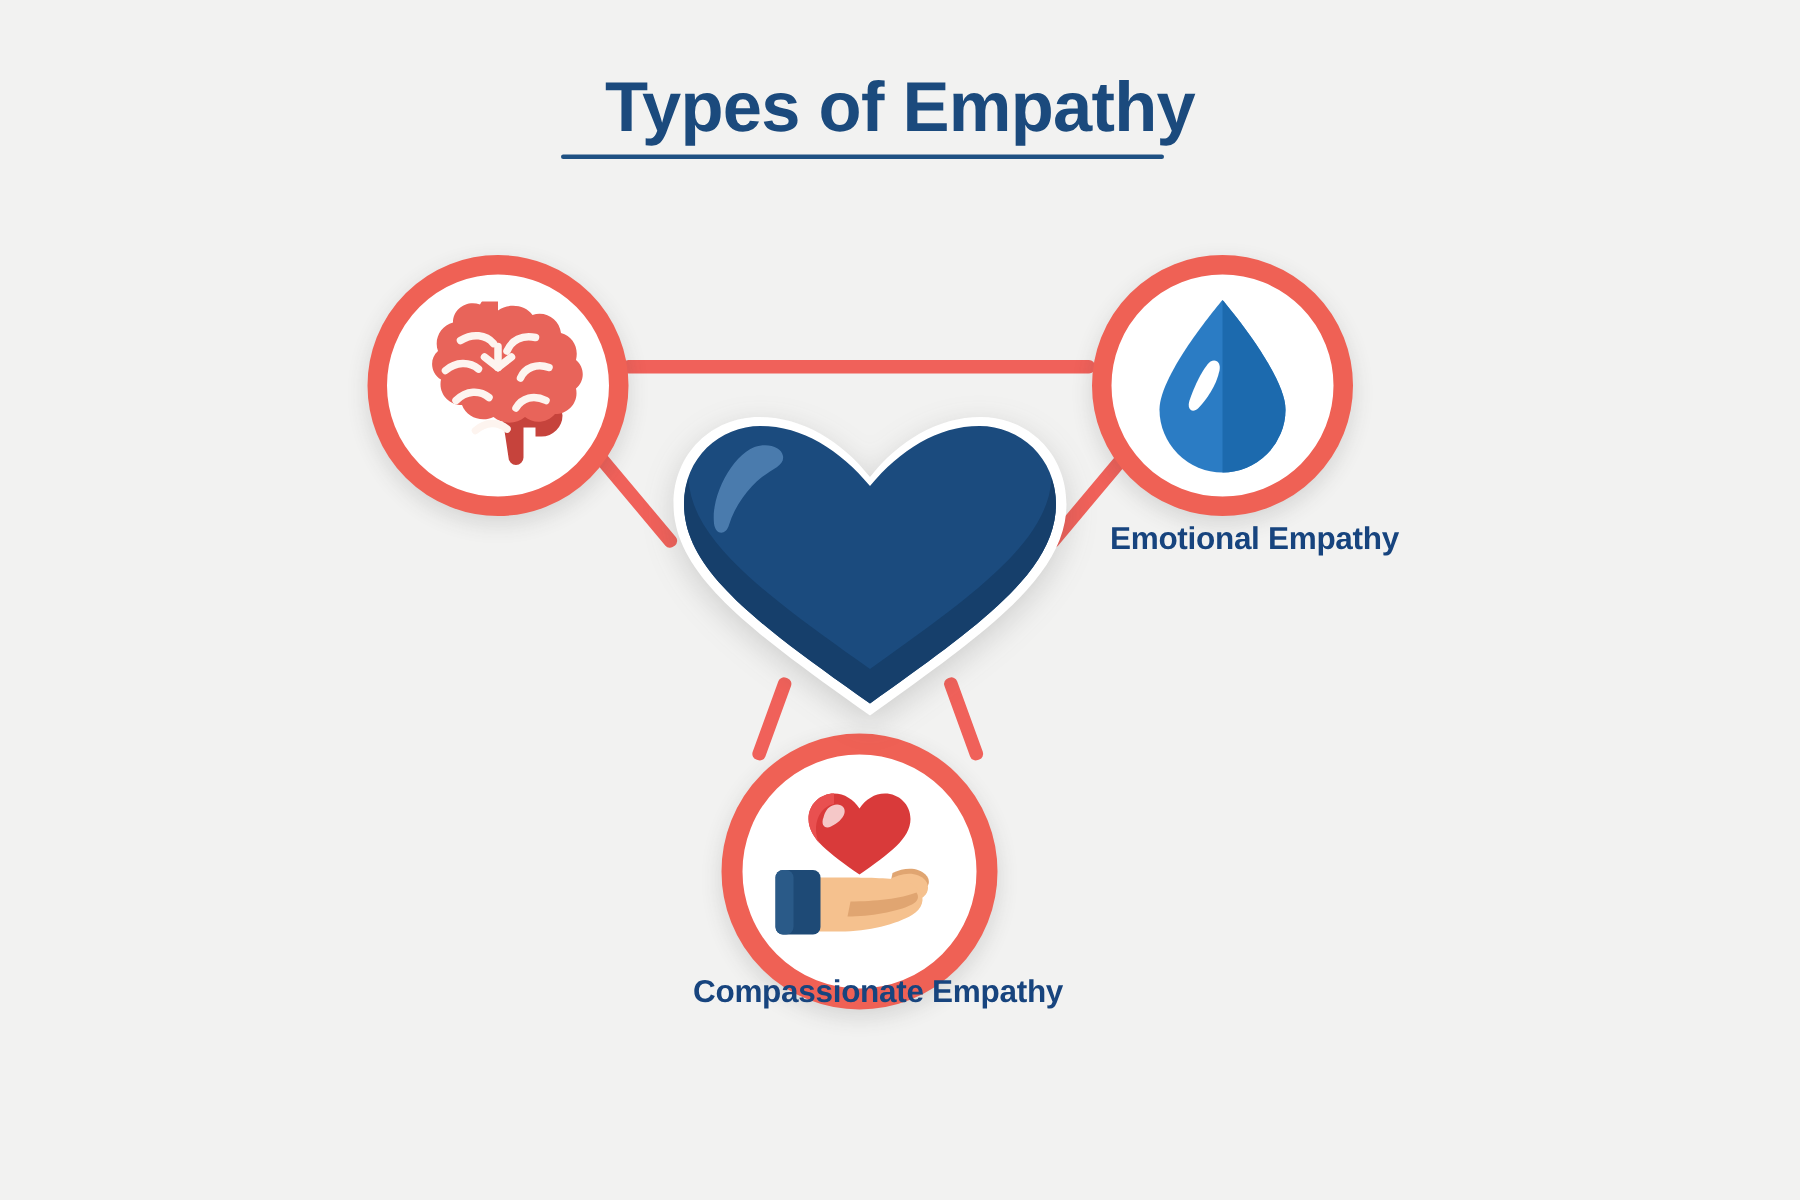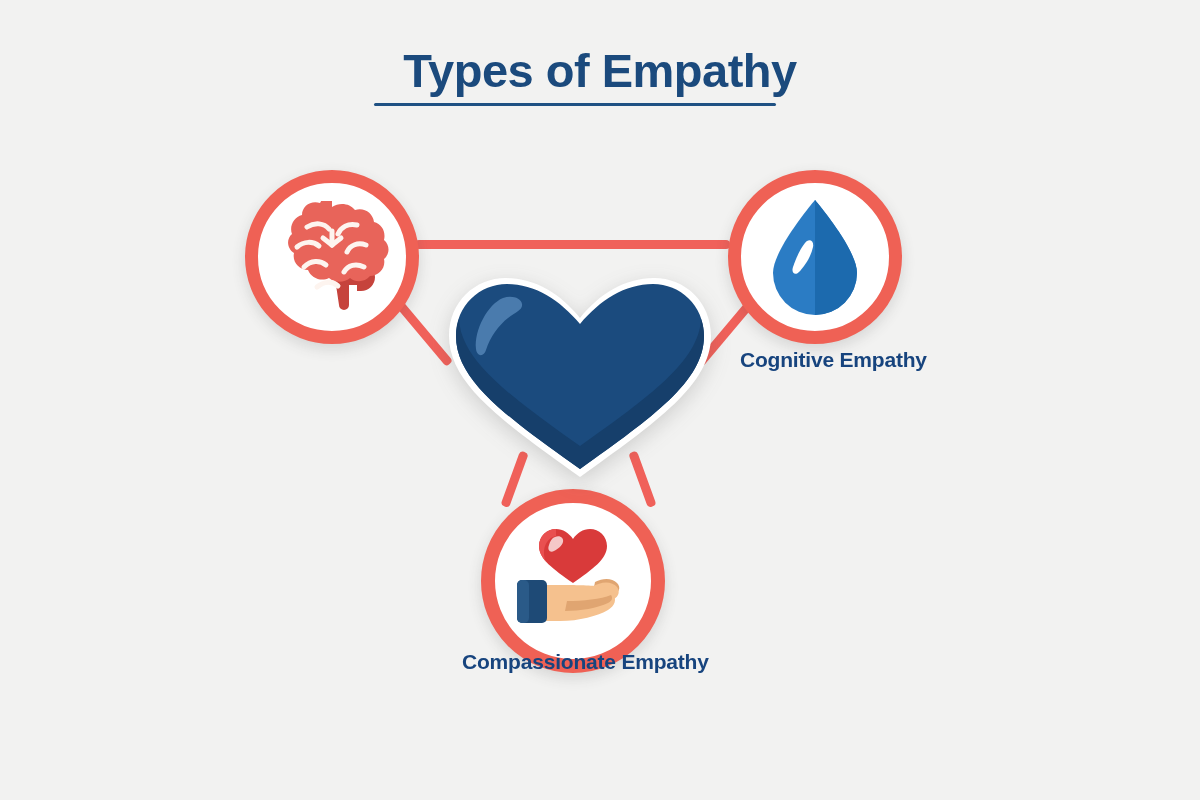--- a/index.html
+++ b/index.html
@@ -200,21 +200,21 @@
 
   <div class="node node-emotional">
     <div class="node-ring">
       <svg class="node-icon" width="96" height="120" viewBox="0 0 96 120">
         <path fill="#2b7cc4" d="M48 3 C48 3 90 52 90 76 a42 42 0 0 1 -84 0 C6 52 48 3 48 3 z"></path>
         <path fill="#1c6aae" d="M48 3 C48 3 90 52 90 76 a42 42 0 0 1 -42 42 z"></path>
         <path fill="#ffffff" d="M40 44 c4 -2 7 1 6 6 c-2 10 -9 20 -14 25 c-4 4 -8 1 -6 -5 c3 -9 9 -22 14 -26 z"></path>
       </svg>
     </div>
   </div>
-  <div class="node-label label-emotional">Cognitive Empathy</div>
+  <div class="node-label label-emotional">Emotional Empathy</div>
 
   <div class="node node-compassion">
     <div class="node-ring">
       <svg class="node-icon" width="128" height="112" viewBox="0 0 128 112">
 
         <path fill="#d93a3a" d="M64 58
                  C 44 44 30 34 30 21
                  C 30 11 38 4 47 4
                  C 54 4 60 8 64 14
                  C 68 8 74 4 81 4

